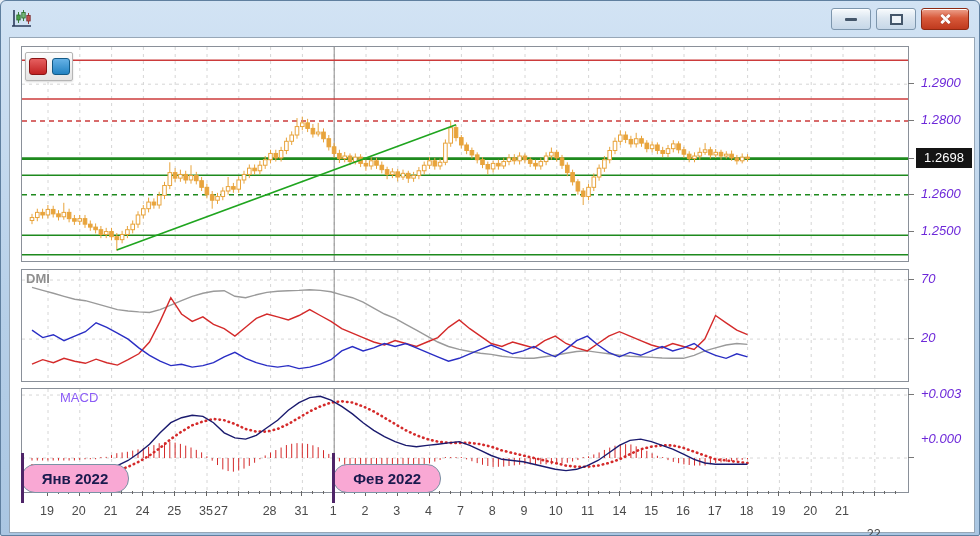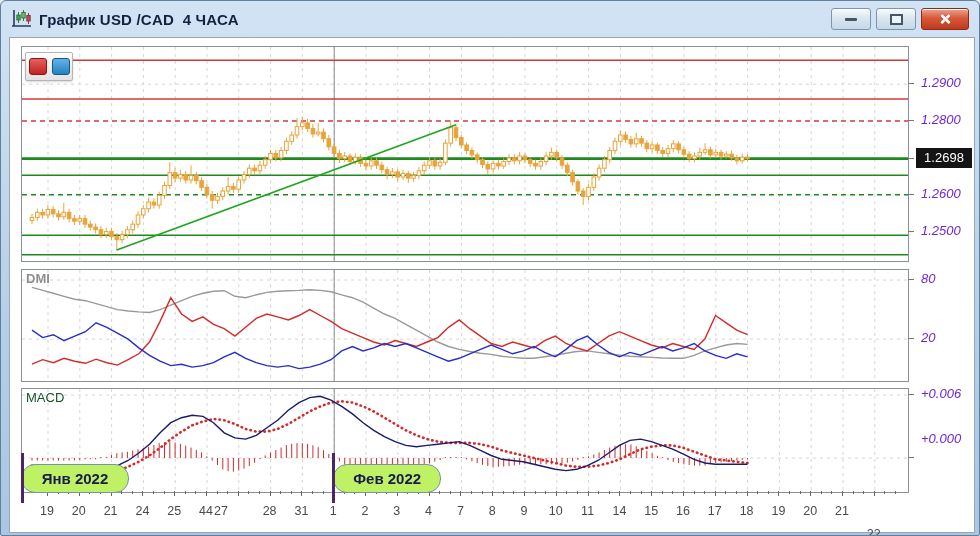--- a/index.html
+++ b/index.html
@@ -24,56 +24,55 @@
   .glyph-close::after{transform:rotate(-45deg);}
   .client{position:absolute;left:8px;top:36px;width:964px;height:494px;background:#fff;
     border:1px solid #97a7b7;box-sizing:content-box;}
   .panel{position:absolute;border:1px solid #8a9099;background:#fff;}
   #mainPanel{left:11px;top:8px;width:886px;height:214px;}
   #dmiPanel{left:11px;top:231px;width:886px;height:111px;}
   #macdPanel{left:11px;top:350px;width:886px;height:103px;}
   .panel svg{position:absolute;left:0;top:0;}
   .panel-label{position:absolute;left:4px;top:1px;font-size:13px;z-index:3;}
   #dmiLabel{color:#8f8f8f;font-weight:bold;}
-  #macdLabel{color:#14532d;}
+  #macdLabel{color:#8b5cf6;margin-left:34px;}
   .toolbar{position:absolute;left:15px;top:14px;width:46px;height:27px;z-index:6;
     background:linear-gradient(#fdfdfd,#e3e3e3);border:1px solid #b5b5b5;border-radius:2px;
     display:flex;align-items:center;justify-content:center;gap:5px;box-shadow:0 1px 2px rgba(0,0,0,.15);}
   .sq{width:16px;height:15px;border-radius:3px;}
   .sq.red{background:linear-gradient(#e66060,#c22222);border:1px solid #8a1515;}
   .sq.blue{background:linear-gradient(#66b2e6,#2282c2);border:1px solid #135a86;}
   .axis-strip{position:absolute;left:11px;top:453px;width:886px;height:40px;}
   .day-label{position:absolute;top:13px;font-size:12.5px;color:#4a4a4a;transform:translateX(-50%);}
   .axis-tick{position:absolute;top:0;width:1px;background:#666;}
   .scale-col{position:absolute;left:898px;top:0;width:66px;height:494px;}
   .scale-label{position:absolute;left:13px;font-size:13px;color:#6d28d9;font-style:italic;}
   .scale-tick{position:absolute;left:0;width:6px;height:1px;background:#777;}
   .price-box{position:absolute;left:8px;width:56px;height:20px;background:#141414;color:#fff;
     font-size:13px;display:flex;align-items:center;justify-content:center;z-index:4;}
-  .badge{position:absolute;top:426px;width:106px;height:27px;background:#bef264;border:1px solid #7a93a5;
+  .badge{position:absolute;top:426px;width:106px;height:27px;background:#f9a8d4;border:1px solid #7a93a5;
     border-radius:14px;color:#1a1a4e;font-size:15px;font-weight:bold;display:flex;align-items:center;
     justify-content:center;z-index:5;text-align:center;}
   .badge-bar{position:absolute;top:415px;width:3px;height:50px;background:#4e2468;z-index:6;}
 </style>
 <title>График USD /CAD  4 ЧАСА</title></head>
 <body>
 
 <div class="window">
   <div class="titlebar">
     <svg class="title-icon" viewBox="0 0 22 20">
       <line x1="3" y1="1" x2="3" y2="17" stroke="#2a3a5a" stroke-width="1.6"></line>
       <line x1="1" y1="17" x2="20" y2="17" stroke="#2a3a5a" stroke-width="1.6"></line>
       <line x1="7.5" y1="3" x2="7.5" y2="14" stroke="#3a7a3a" stroke-width="1"></line>
       <rect x="5.8" y="6" width="3.4" height="5" fill="#4aa04a" stroke="#2a6a2a" stroke-width="0.8"></rect>
       <line x1="12.5" y1="1" x2="12.5" y2="12" stroke="#3a7a3a" stroke-width="1"></line>
       <rect x="10.8" y="3.5" width="3.4" height="5.5" fill="#74b87a" stroke="#2a6a2a" stroke-width="0.8"></rect>
       <line x1="17.5" y1="4" x2="17.5" y2="15" stroke="#9a3a3a" stroke-width="1"></line>
       <rect x="15.8" y="6.5" width="3.4" height="5.5" fill="#c05050" stroke="#7a2a2a" stroke-width="0.8"></rect>
     </svg>
-    <span class="title-text">График USD /CAD  4 ЧАСА</span>
     <div class="controls">
       <div class="ctrl">
           <span class="glyph-min"></span>
         </div>
       <div class="ctrl">
           <span class="glyph-max"></span>
         </div>
       <div class="ctrl close">
           <span class="glyph-close"></span>
         </div>
@@ -643,21 +642,21 @@
         <div class="axis-tick" style="left: 132px; height: 3px;"></div>
         <div class="axis-tick" style="left: 142.6px; height: 3px;"></div>
         <div class="day-label" style="left: 121.4px;">24</div>
         <div class="axis-tick" style="left: 153.2px; height: 5px;"></div>
         <div class="axis-tick" style="left: 163.8px; height: 3px;"></div>
         <div class="axis-tick" style="left: 174.4px; height: 3px;"></div>
         <div class="day-label" style="left: 153.2px;">25</div>
         <div class="axis-tick" style="left: 185px; height: 5px;"></div>
         <div class="axis-tick" style="left: 195.6px; height: 3px;"></div>
         <div class="axis-tick" style="left: 206.2px; height: 3px;"></div>
-        <div class="day-label" style="left: 185px;">44</div>
+        <div class="day-label" style="left: 185px;">35</div>
         <div class="axis-tick" style="left: 216.8px; height: 5px;"></div>
         <div class="axis-tick" style="left: 227.4px; height: 3px;"></div>
         <div class="axis-tick" style="left: 238px; height: 3px;"></div>
         <div class="day-label" style="left: 200px;">27</div>
         <div class="axis-tick" style="left: 248.6px; height: 5px;"></div>
         <div class="axis-tick" style="left: 259.2px; height: 3px;"></div>
         <div class="axis-tick" style="left: 269.8px; height: 3px;"></div>
         <div class="day-label" style="left: 248.6px;">28</div>
         <div class="axis-tick" style="left: 280.4px; height: 5px;"></div>
         <div class="axis-tick" style="left: 291px; height: 3px;"></div>
@@ -741,25 +740,25 @@
         <div class="scale-label" style="top: 37.2px;">1.2900</div>
         <div class="scale-tick" style="top: 82px;"></div>
         <div class="scale-label" style="top: 74px;">1.2800</div>
         <div class="scale-tick" style="top: 119.6px;"></div>
         <div class="price-box" style="top: 109.6px;">1.2698</div>
         <div class="scale-tick" style="top: 155.7px;"></div>
         <div class="scale-label" style="top: 147.7px;">1.2600</div>
         <div class="scale-tick" style="top: 192.5px;"></div>
         <div class="scale-label" style="top: 184.5px;">1.2500</div>
         <div class="scale-tick" style="top: 241px;"></div>
-        <div class="scale-label" style="top: 233px;">80</div>
+        <div class="scale-label" style="top: 233px;">70</div>
         <div class="scale-tick" style="top: 300.1px;"></div>
         <div class="scale-label" style="top: 292.1px;">20</div>
         <div class="scale-tick" style="top: 356px;"></div>
-        <div class="scale-label" style="top: 348px;">+0.006</div>
+        <div class="scale-label" style="top: 348px;">+0.003</div>
         <div class="scale-tick" style="top: 419px;"></div>
         <div class="scale-label" style="top: 393px;">+0.000</div>
       </div>
 
     <div class="badge" id="badge0" style="left:11px;">Янв 2022</div>
     <div class="badge" id="badge1" style="left: 323.2px;">Фев 2022</div>
     <div class="badge-bar" id="bar0" style="left:11px;"></div>
     <div class="badge-bar" id="bar1" style="left: 322.2px;"></div>
   </div>
 </div>

